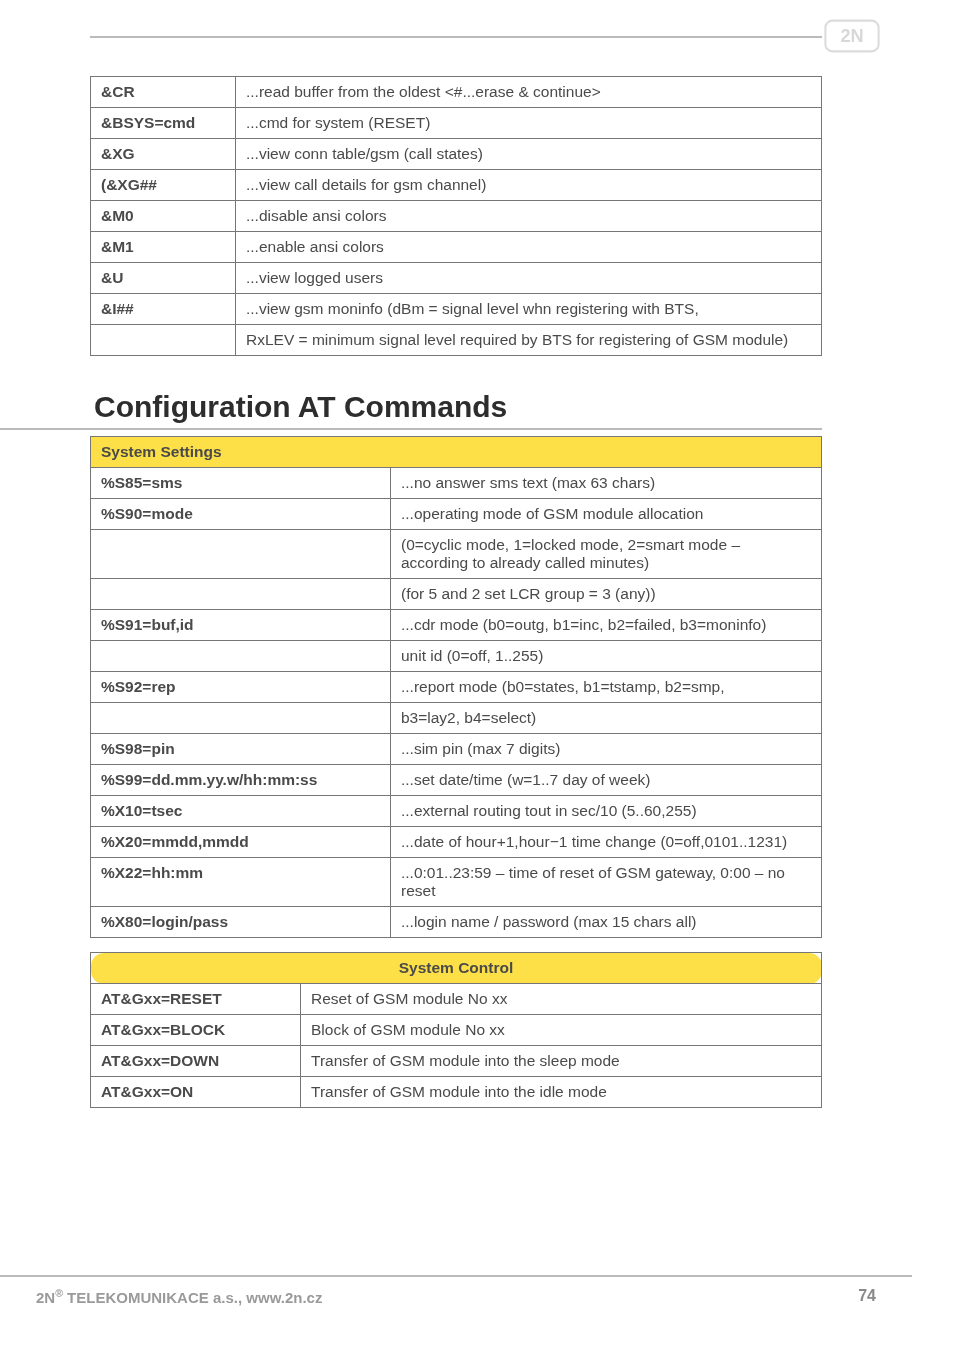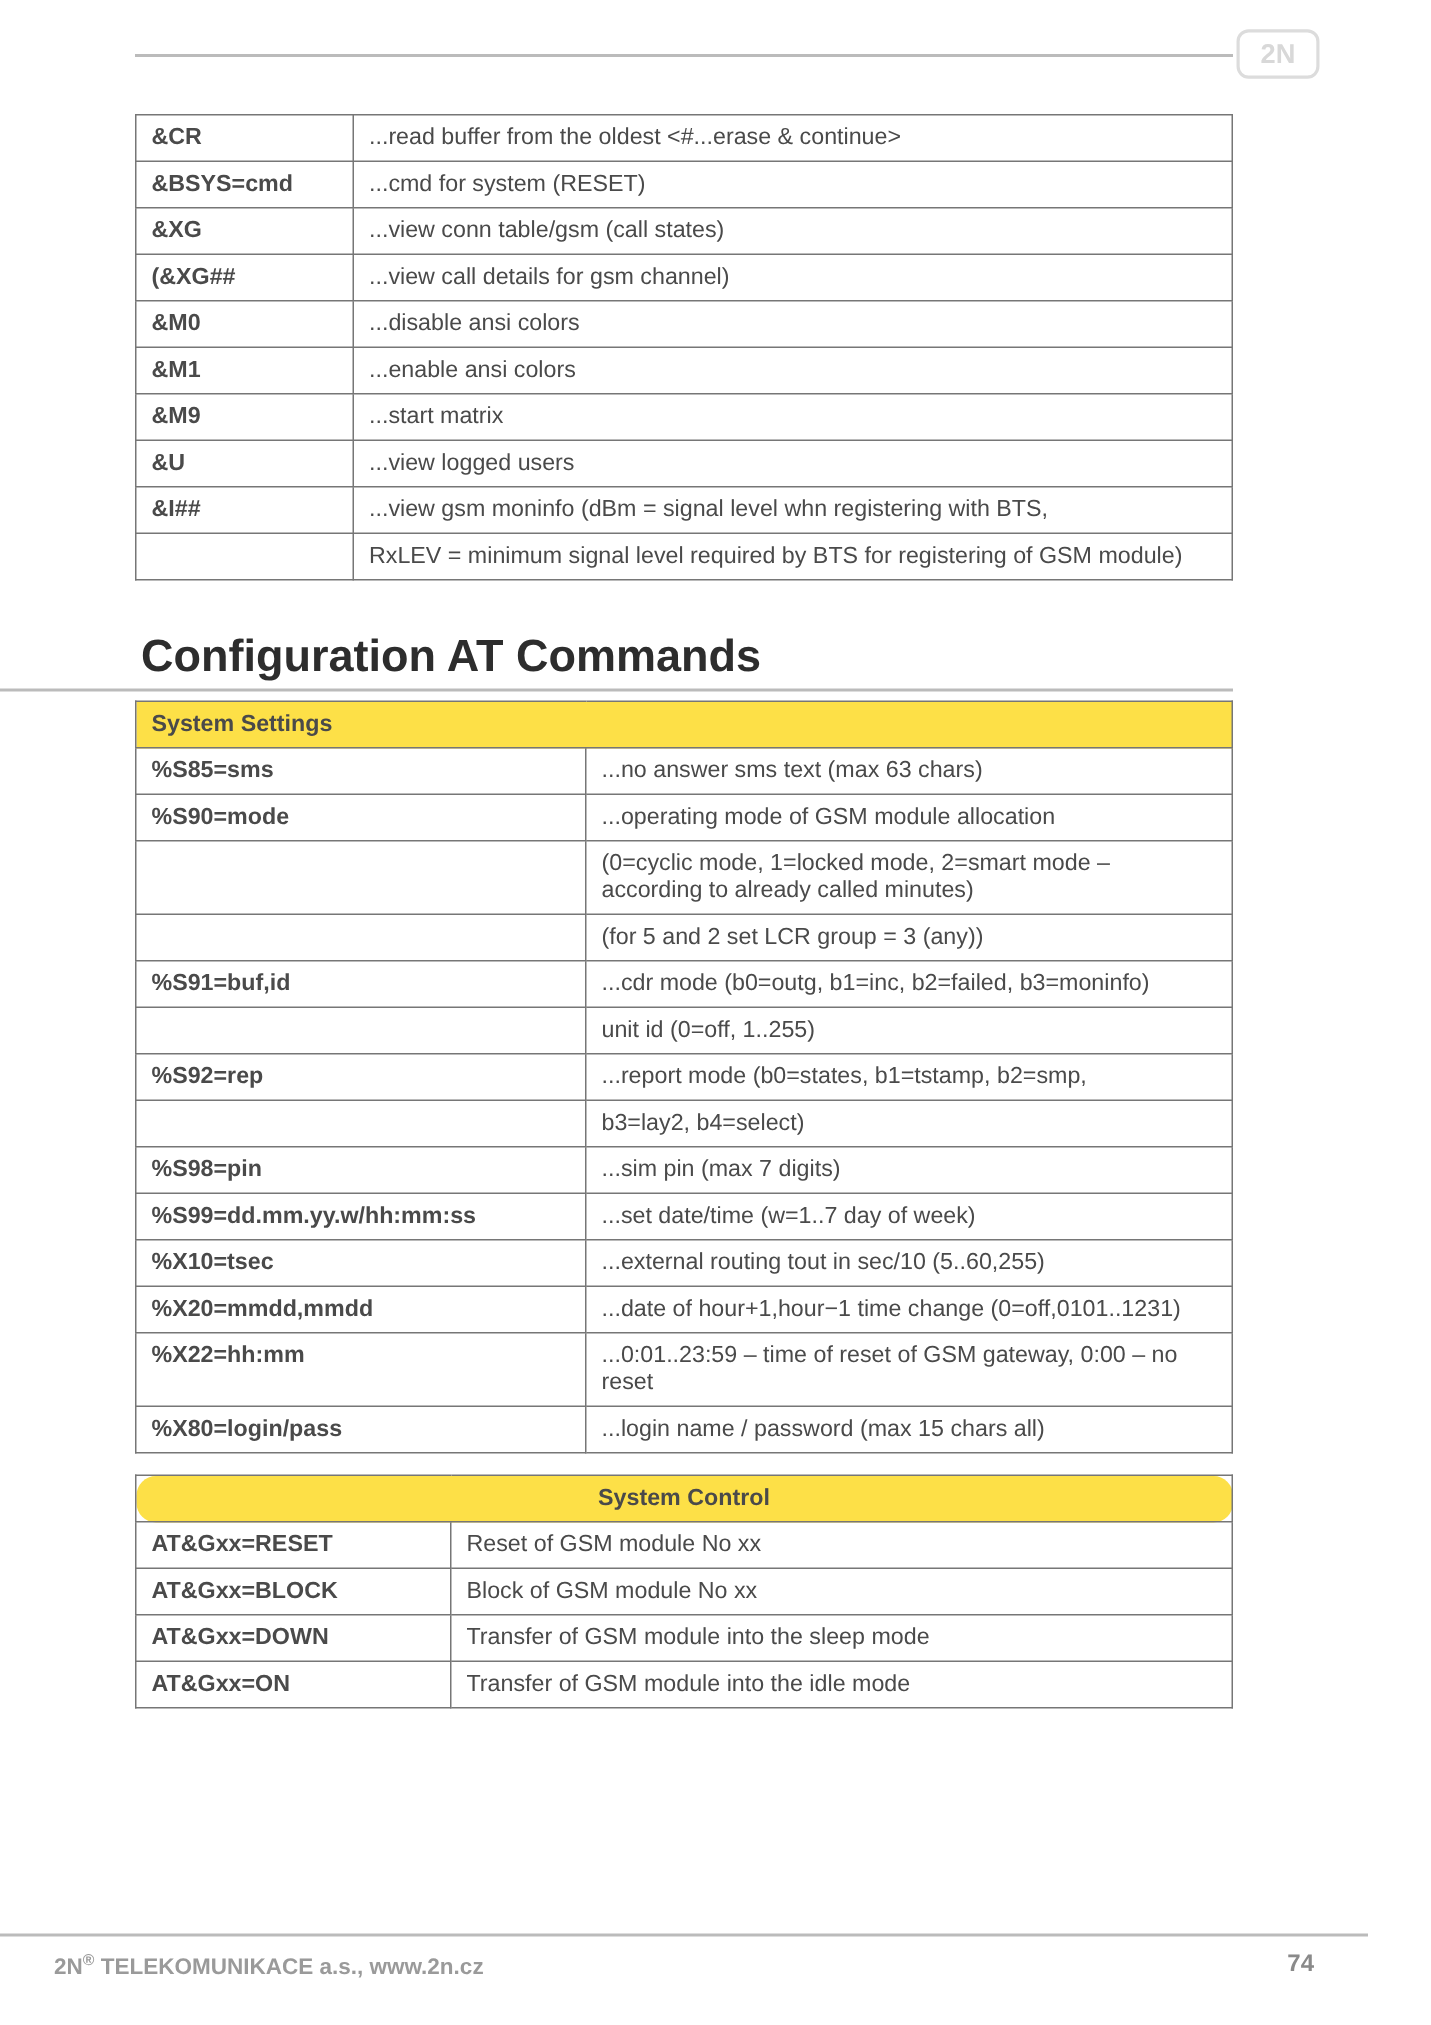--- a/index.html
+++ b/index.html
@@ -62,21 +62,21 @@
     text-align: left;
   }
   .caption-row.center th {
     text-align: center;
     border-radius: 13px;
   }
   .wide-key td.key { width: 300px; }
   .spacer-v { height: 14px; }
   .footer {
     position: absolute;
-    bottom: 30px;
+    bottom: 44px;
     left: 0;
     right: 0;
     border-top: 2px solid #bbbbbb;
     padding: 10px 36px 0 36px;
     display: flex;
     justify-content: space-between;
     font-size: 15px;
     color: #9a9a9a;
     font-weight: bold;
   }
@@ -121,24 +121,20 @@
         </tr>
       <tr>
           <td class="key">&amp;M0</td>
           <td>...disable ansi colors</td>
         </tr>
       <tr>
           <td class="key">&amp;M1</td>
           <td>...enable ansi colors</td>
         </tr>
       <tr>
-          <td class="key">&amp;M9</td>
-          <td>...start matrix</td>
-        </tr>
-      <tr>
           <td class="key">&amp;U</td>
           <td>...view logged users</td>
         </tr>
       <tr>
           <td class="key">&amp;I##</td>
           <td>...view gsm moninfo (dBm = signal level whn registering with BTS,</td>
         </tr>
       <tr>
           <td class="key"></td>
           <td>RxLEV = minimum signal level required by BTS for registering of GSM module)</td>

